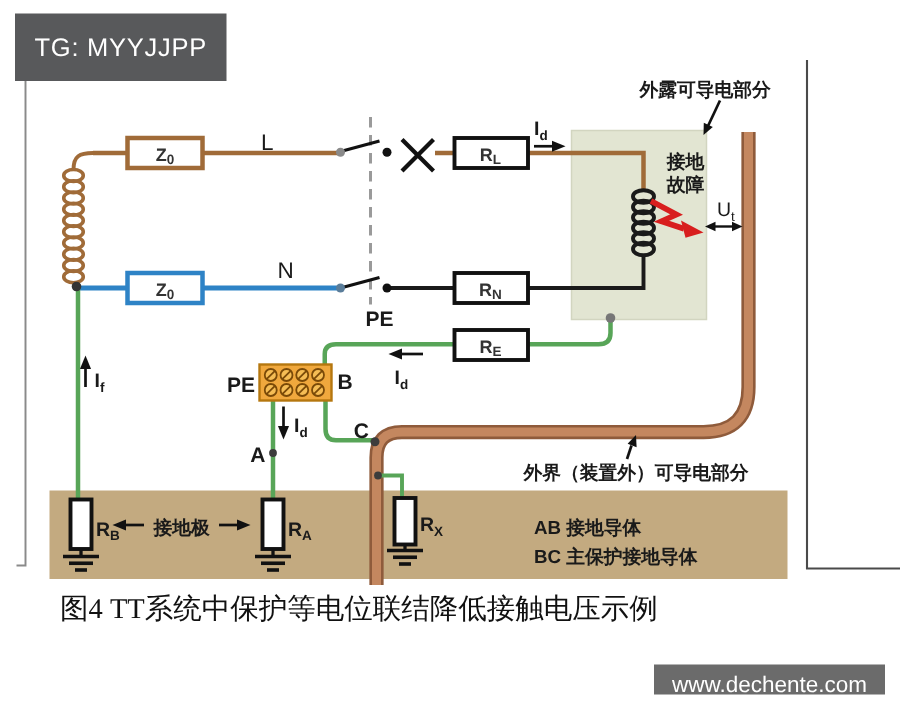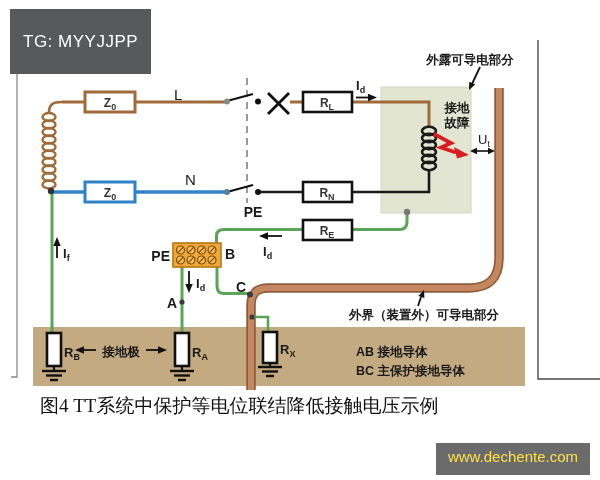--- a/index.html
+++ b/index.html
@@ -1,21 +1,21 @@
 <!DOCTYPE html>
 <html><head>
 <meta charset="utf-8">
 <style>
   html,body{margin:0;padding:0;background:#fff;}
   #stage{position:relative;width:600px;height:480px;background:#ffffff;overflow:hidden;
          font-family:"Liberation Sans",sans-serif;}
-  #badge{position:absolute;left:10px;top:9px;height:29px;line-height:29px;padding:18px 13px;
+  #badge{position:absolute;left:10px;top:9px;height:29px;line-height:29px;padding:8px 13px;
          background:#58595b;color:#fff;font-size:17px;letter-spacing:.5px;}
-  #watermark{position:absolute;right:10px;top:443px;height:32px;line-height:28px;padding:0 12px;
-         background:#6b6b6b;color:#fde047;font-size:15px;}
+  #watermark{position:absolute;right:10px;top:443px;height:20px;line-height:28px;padding:0 12px;
+         background:#6b6b6b;color:#ffffff;font-size:15px;}
   #caption{position:absolute;left:40px;top:393px;width:480px;text-align:left;
          font-family:"Liberation Serif",serif;font-size:19px;color:#111;}
   svg{position:absolute;left:0;top:0;}
   text{font-family:"Liberation Sans",sans-serif;fill:#1a1a1a;}
   .cn{font-weight:bold;font-size:12.5px;}
   .comp{font-weight:bold;font-size:12px;fill:#333;}
   .cur{font-weight:bold;font-size:13px;}
   .sub{font-size:9px;}
 </style>
 </head>

